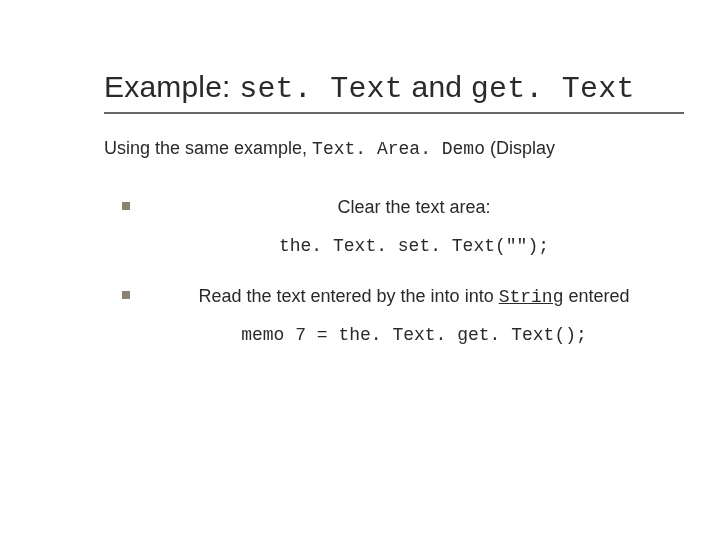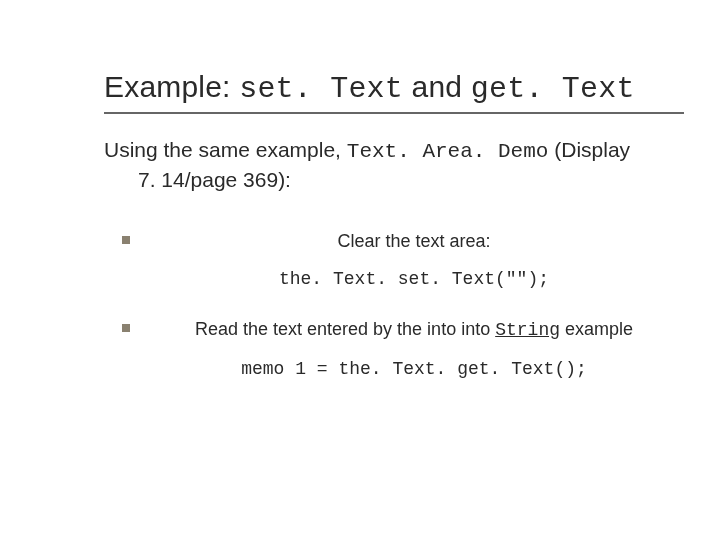--- a/index.html
+++ b/index.html
@@ -27,21 +27,21 @@
   }
   .title .code {
     font-family: "Courier New", Courier, monospace;
   }
   .title-rule {
     border: none;
     border-top: 2px solid #666;
     margin: 2px 0 22px 0;
   }
   .lead {
-    font-size: 21px;
+    font-size: 18px;
     line-height: 1.35;
     margin: 0 0 34px 0;
     padding-left: 0;
   }
   .lead .code {
     font-family: "Courier New", Courier, monospace;
   }
   .lead .indent {
     display: block;
     padding-left: 34px;
@@ -87,32 +87,31 @@
 
 <div class="slide">
 
   <h1 class="title">
     <span>Example: </span><span class="code">set. Text</span><span> and </span><span class="code">get. Text</span>
   </h1>
   <hr class="title-rule">
 
   <p class="lead">
     <span>Using the same example, </span><span class="code">Text. Area. Demo</span><span> (Display</span>
-    <span class="indent">7. 14/page 369):</span>
   </p>
 
   <ul class="bullets">
 
     <li>
       <span>Clear the text area:</span>
       <div class="code-line">the. Text. set. Text("");</div>
     </li>
 
     <li>
       <span class="sub">
-        <span>Read the text entered by the into into </span><span class="inline-code">String</span><span> example</span>
+        <span>Read the text entered by the into into </span><span class="inline-code">String</span><span> entered</span>
       </span>
-      <div class="code-line">memo 1 = the. Text. get. Text();</div>
+      <div class="code-line">memo 7 = the. Text. get. Text();</div>
     </li>
 
   </ul>
 
 </div>
 
 </body></html>

